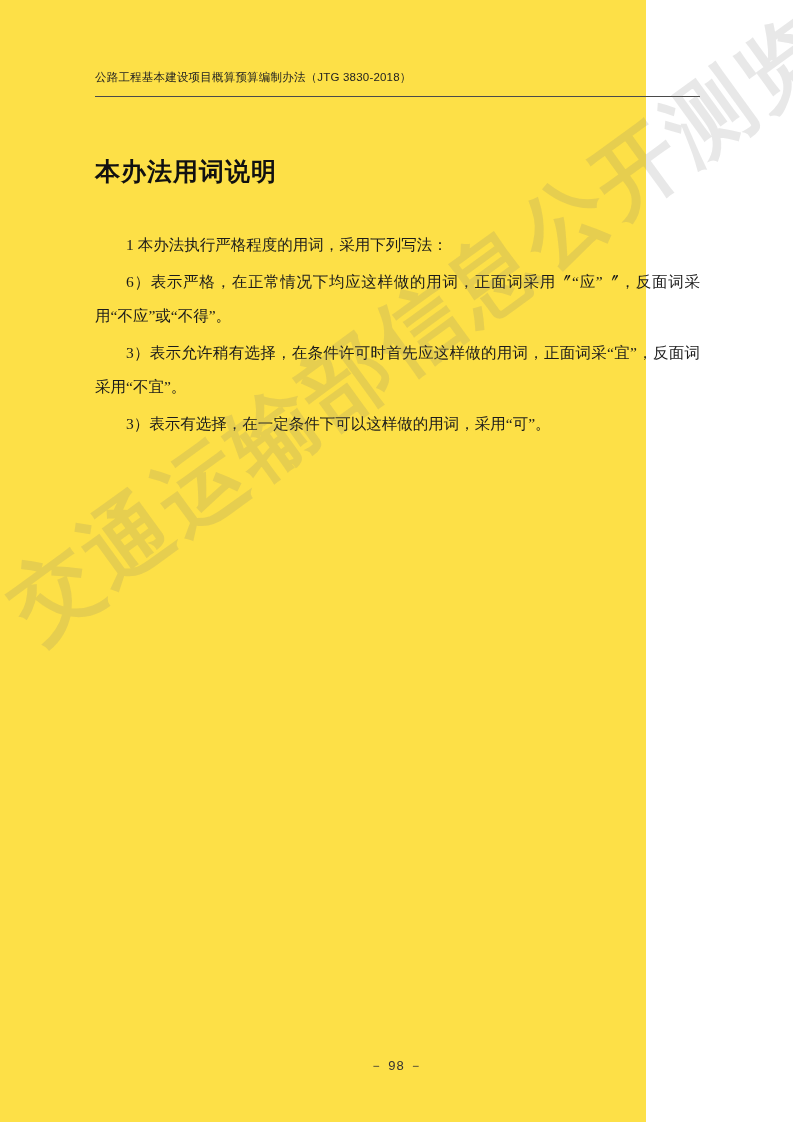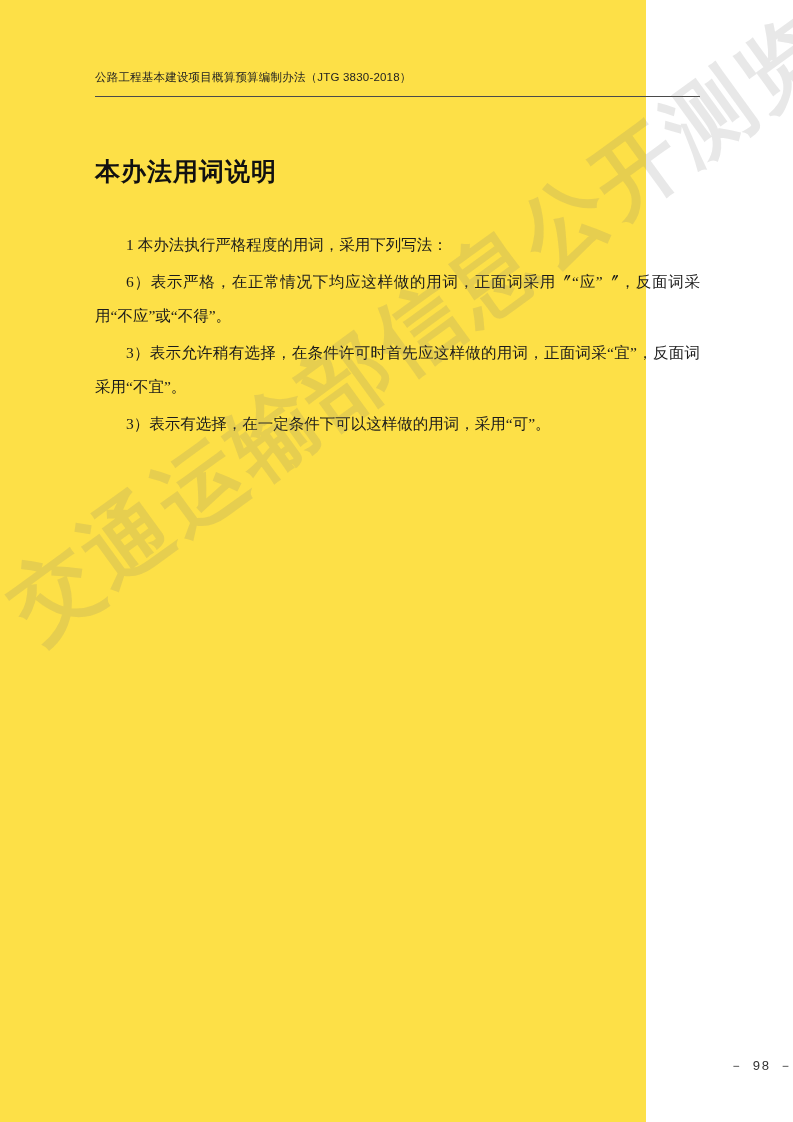--- a/index.html
+++ b/index.html
@@ -98,22 +98,22 @@
     color: rgba(120, 120, 120, 0.17);
     white-space: nowrap;
   }
 
   
   .footer {
     position: absolute;
     left: 0;
     top: 1057px;
     width: 793px;
-    text-align: right;
-    font-family: Liberation Mono, monospace;
+    text-align: center;
+    font-family: Liberation Sans, sans-serif;
     font-size: 13px;
     color: #333;
     letter-spacing: 1px;
   }
 </style>
 </head>
 <body>
 
 <div class="page">
 

